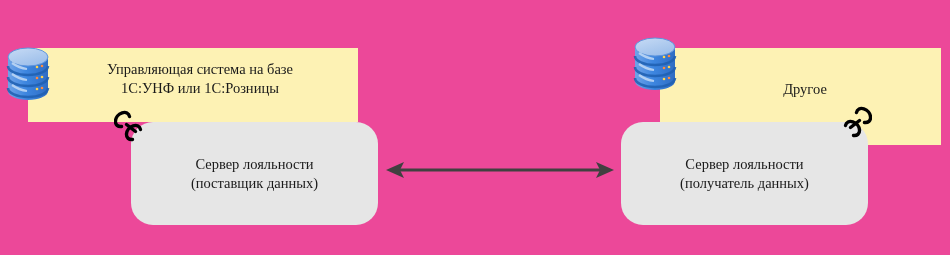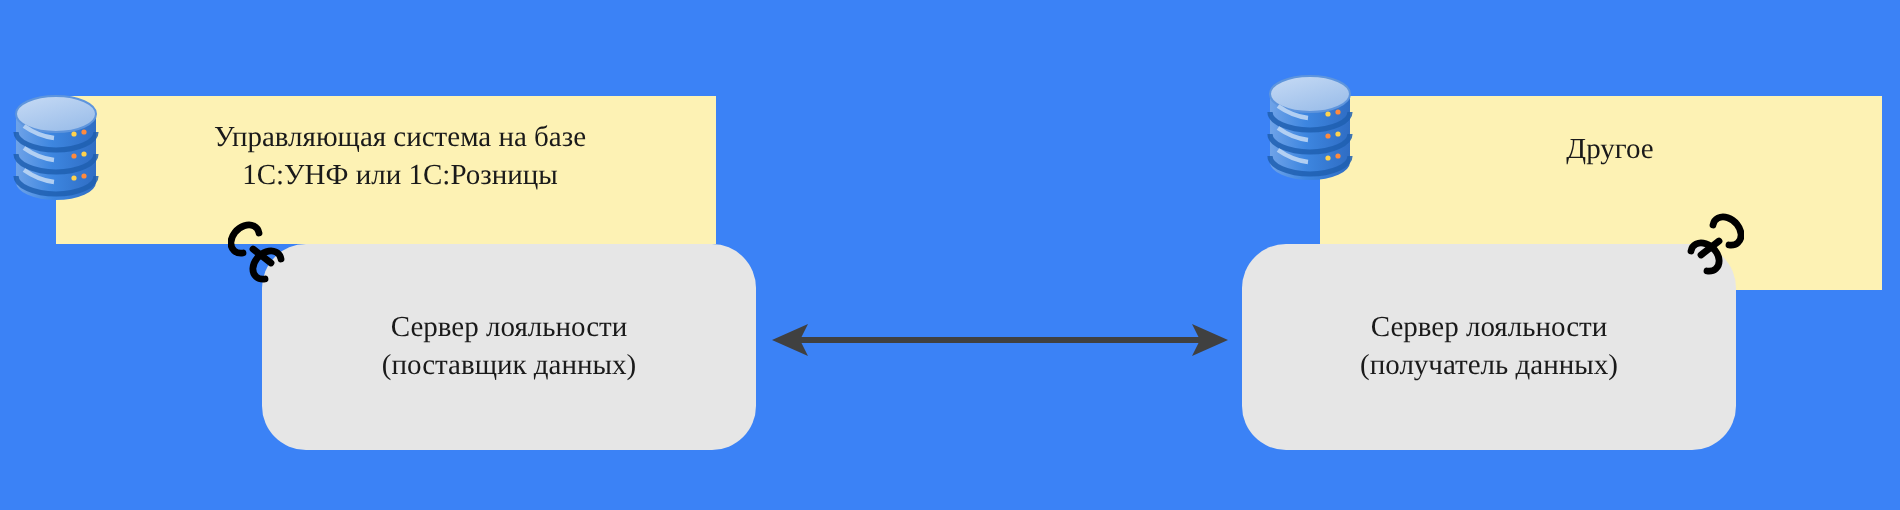--- a/index.html
+++ b/index.html
@@ -7,42 +7,42 @@
     padding: 0;
     background: #ffffff;
   }
   body {
     font-family: "Liberation Serif", "DejaVu Serif", serif;
   }
   #canvas {
     position: relative;
     width: 950px;
     height: 255px;
-    background: #3b82f6;
+    background: #ec4899;
     overflow: hidden;
   }
 
   
   .zone {
     position: absolute;
     background: #fdf2b4;
   }
   #zone-left  { left: 28px;  top: 48px; width: 330px; height: 74px; }
   #zone-right { left: 660px; top: 48px; width: 281px; height: 97px; }
 
   .zone-label {
     position: absolute;
     text-align: center;
     color: #1a1a1a;
     font-size: 14.5px;
     line-height: 19px;
     white-space: pre-line;
   }
   #zone-left-label  { left: 60px;  top: 60px;  width: 280px; }
-  #zone-right-label { left: 705px; top: 66px;  width: 200px; }
+  #zone-right-label { left: 705px; top: 80px;  width: 200px; }
 
   
   .db-icon {
     position: absolute;
     width: 44px;
     height: 56px;
   }
   #db-left  { left: 6px;   top: 46px; }
   #db-right { left: 633px; top: 36px; }
 

